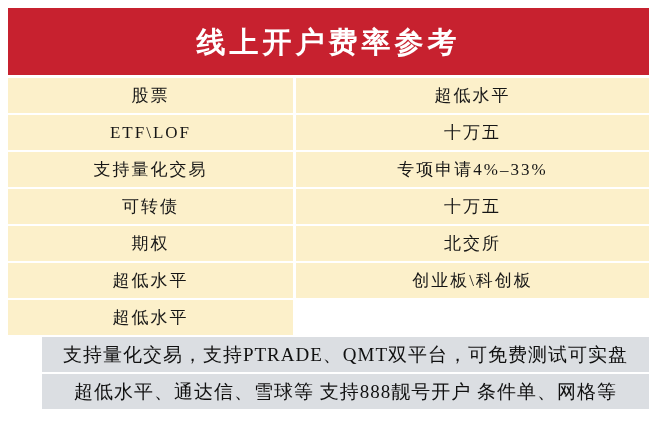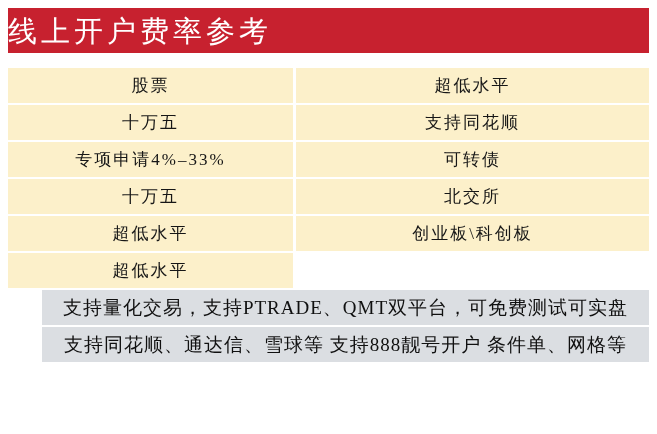--- a/index.html
+++ b/index.html
@@ -15,34 +15,36 @@
     background: #ffffff;
     overflow: hidden;
   }
   .content {
     position: absolute;
     left: 8px;
     top: 8px;
     width: 641px;
   }
   .header-banner {
-    height: 45px;
+    height: 67px;
     background: #C7212F;
     display: flex;
     align-items: center;
+    justify-content: center;
+    font-weight: bold;
   }
   .header-title {
     color: #ffffff;
     font-size: 29px;
     letter-spacing: 4px;
     line-height: 1;
     padding-top: 2px;
   }
   .fee-grid {
-    margin-top: 15px;
+    margin-top: 3px;
     display: grid;
     grid-template-columns: 285px 353px;
     grid-auto-rows: 35px;
     gap: 2px 3px;
     background: #ffffff;
   }
   .cell {
     background: #FCF0CA;
     display: flex;
     align-items: center;
@@ -77,36 +79,38 @@
   <div class="content">
 
     <div class="header-banner">
       <div class="header-title">线上开户费率参考</div>
     </div>
 
     <div class="fee-grid">
       <div class="cell">股票</div>
       <div class="cell">超低水平</div>
 
+      <div class="cell">ETF\LOF</div>
       <div class="cell">十万五</div>
 
-      <div class="cell">支持同花顺</div>
+      <div class="cell">支持量化交易</div>
       <div class="cell">专项申请4%–33%</div>
 
       <div class="cell">可转债</div>
       <div class="cell">十万五</div>
 
+      <div class="cell">期权</div>
 
       <div class="cell">北交所</div>
 
       <div class="cell">超低水平</div>
 
       <div class="cell">创业板\科创板</div>
       <div class="cell">超低水平</div>
     </div>
 
     <div class="footer-block">
       <div class="footer-row">支持量化交易，支持PTRADE、QMT双平台，可免费测试可实盘</div>
-      <div class="footer-row">支持同花顺、通达信、雪球等 支持888靓号开户 条件单、网格等</div>
+      <div class="footer-row">超低水平、通达信、雪球等 支持888靓号开户 条件单、网格等</div>
     </div>
 
   </div>
 </div>
 
 </body></html>

